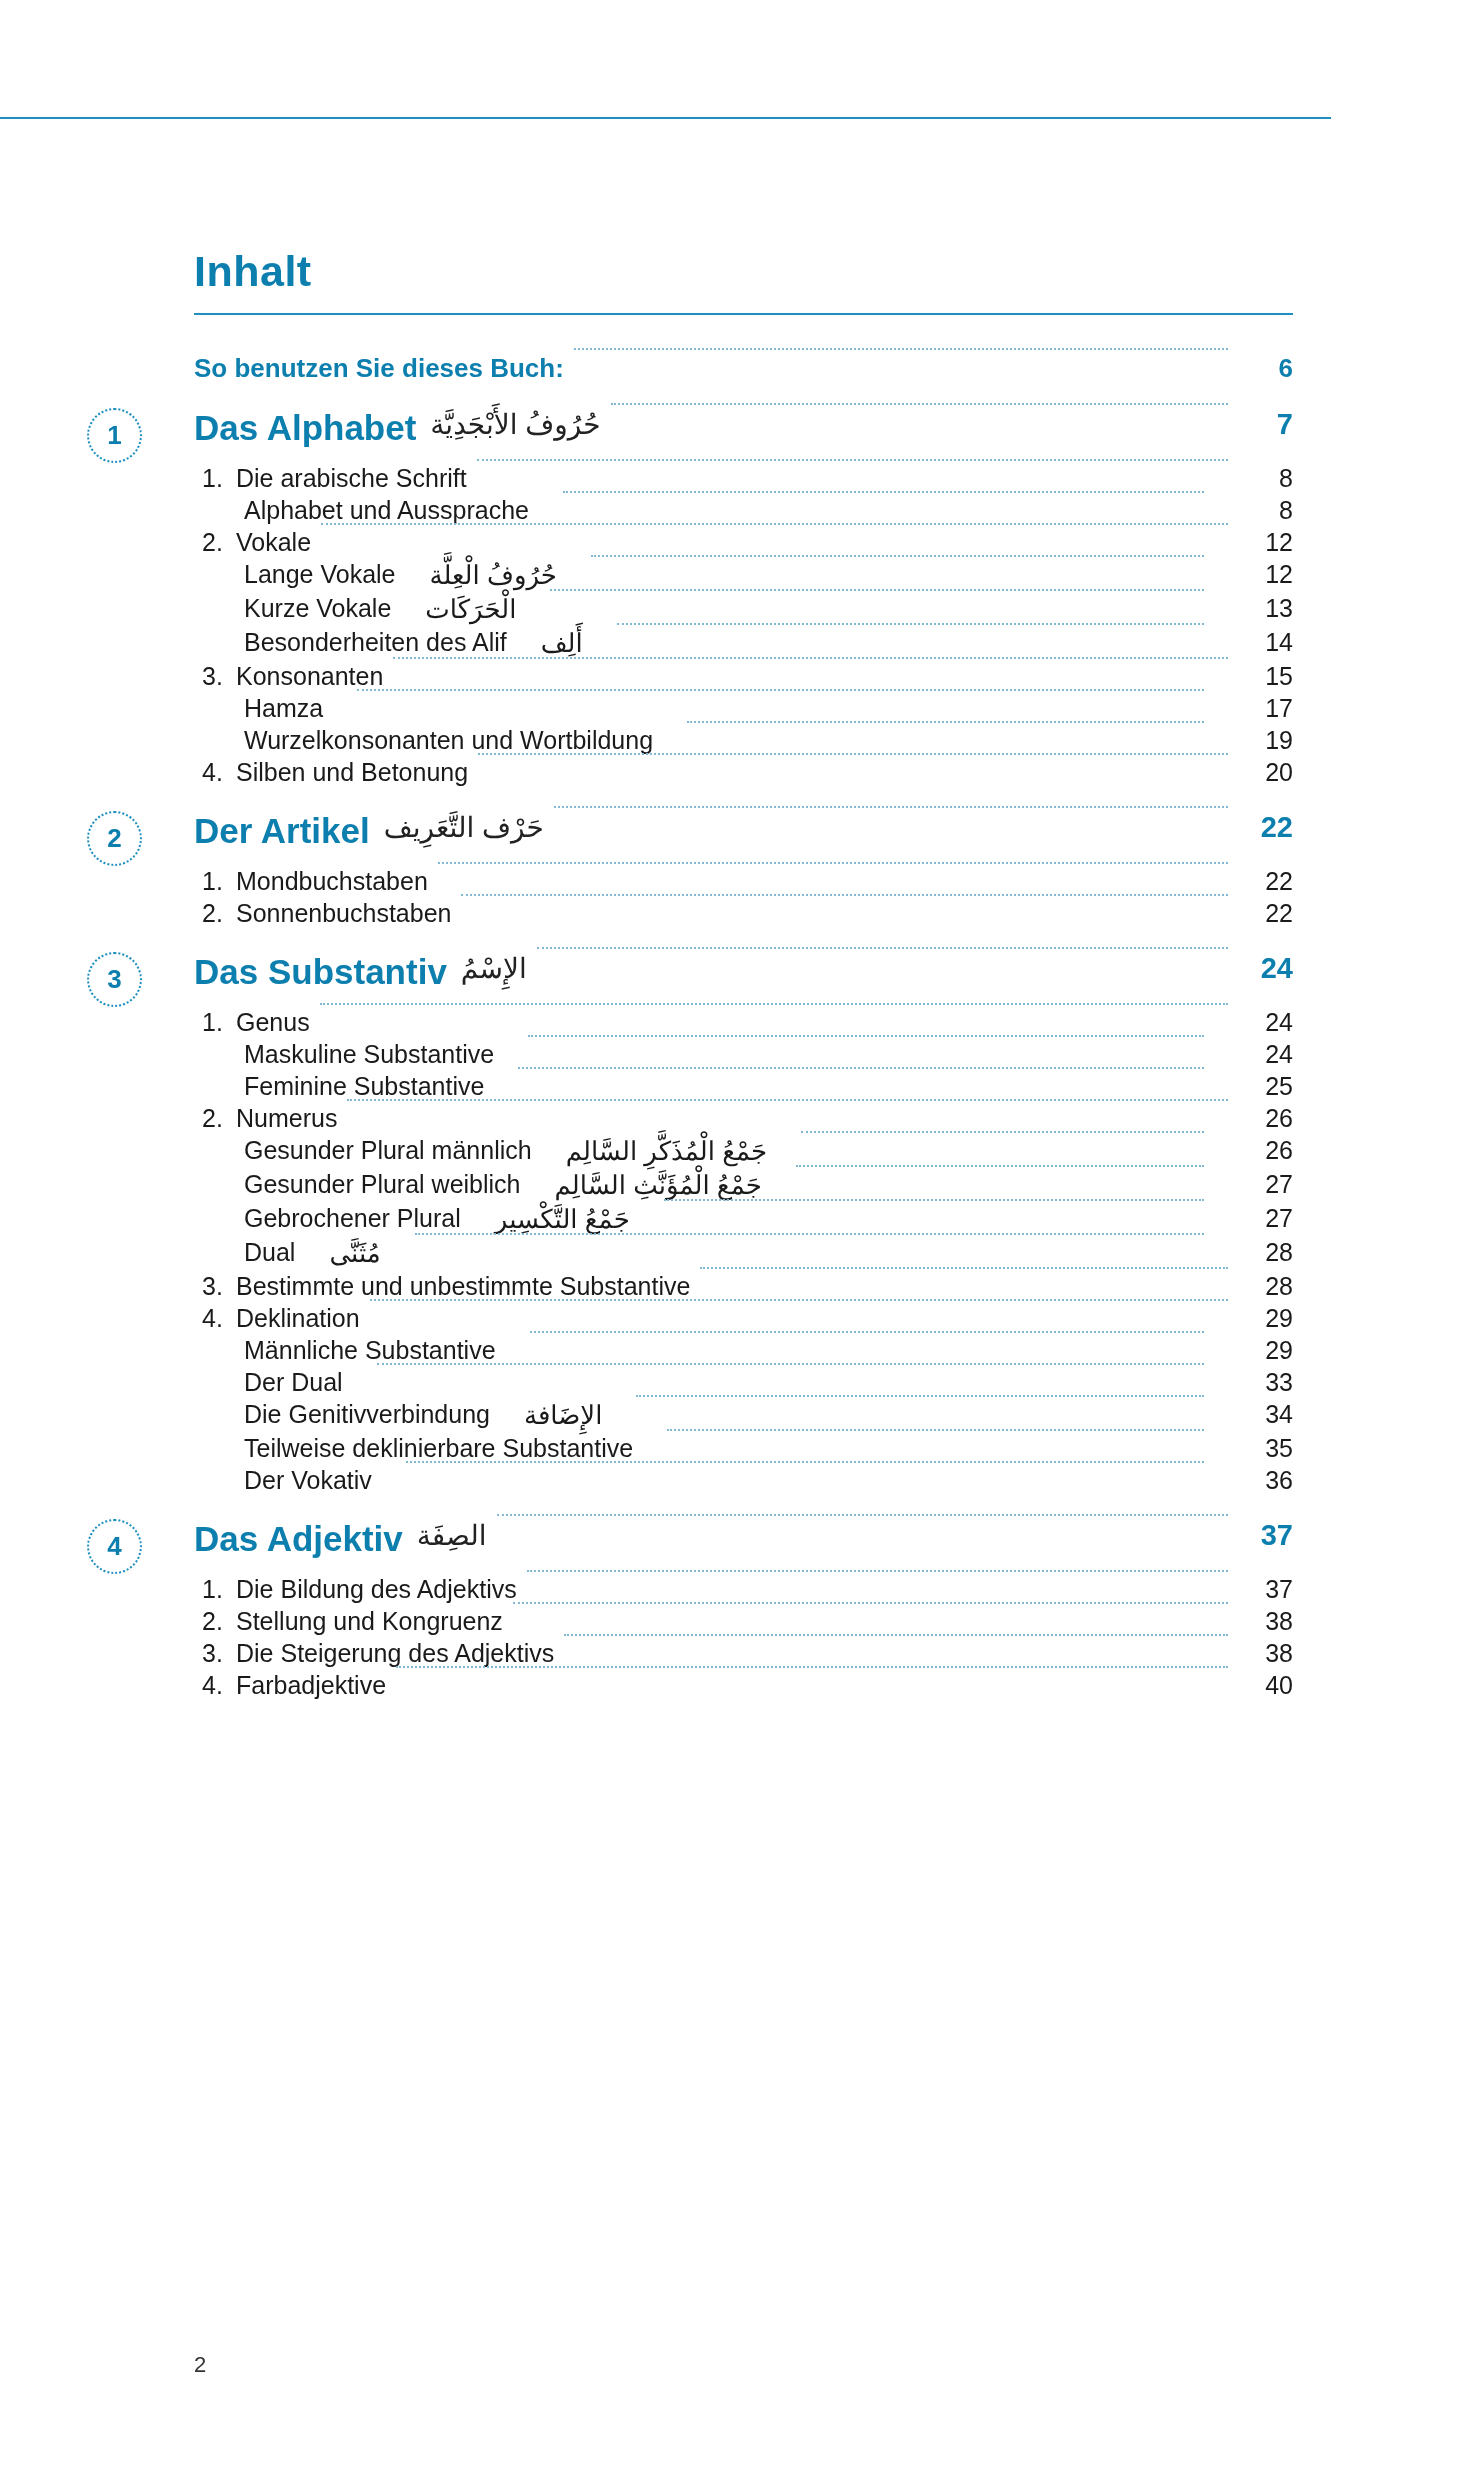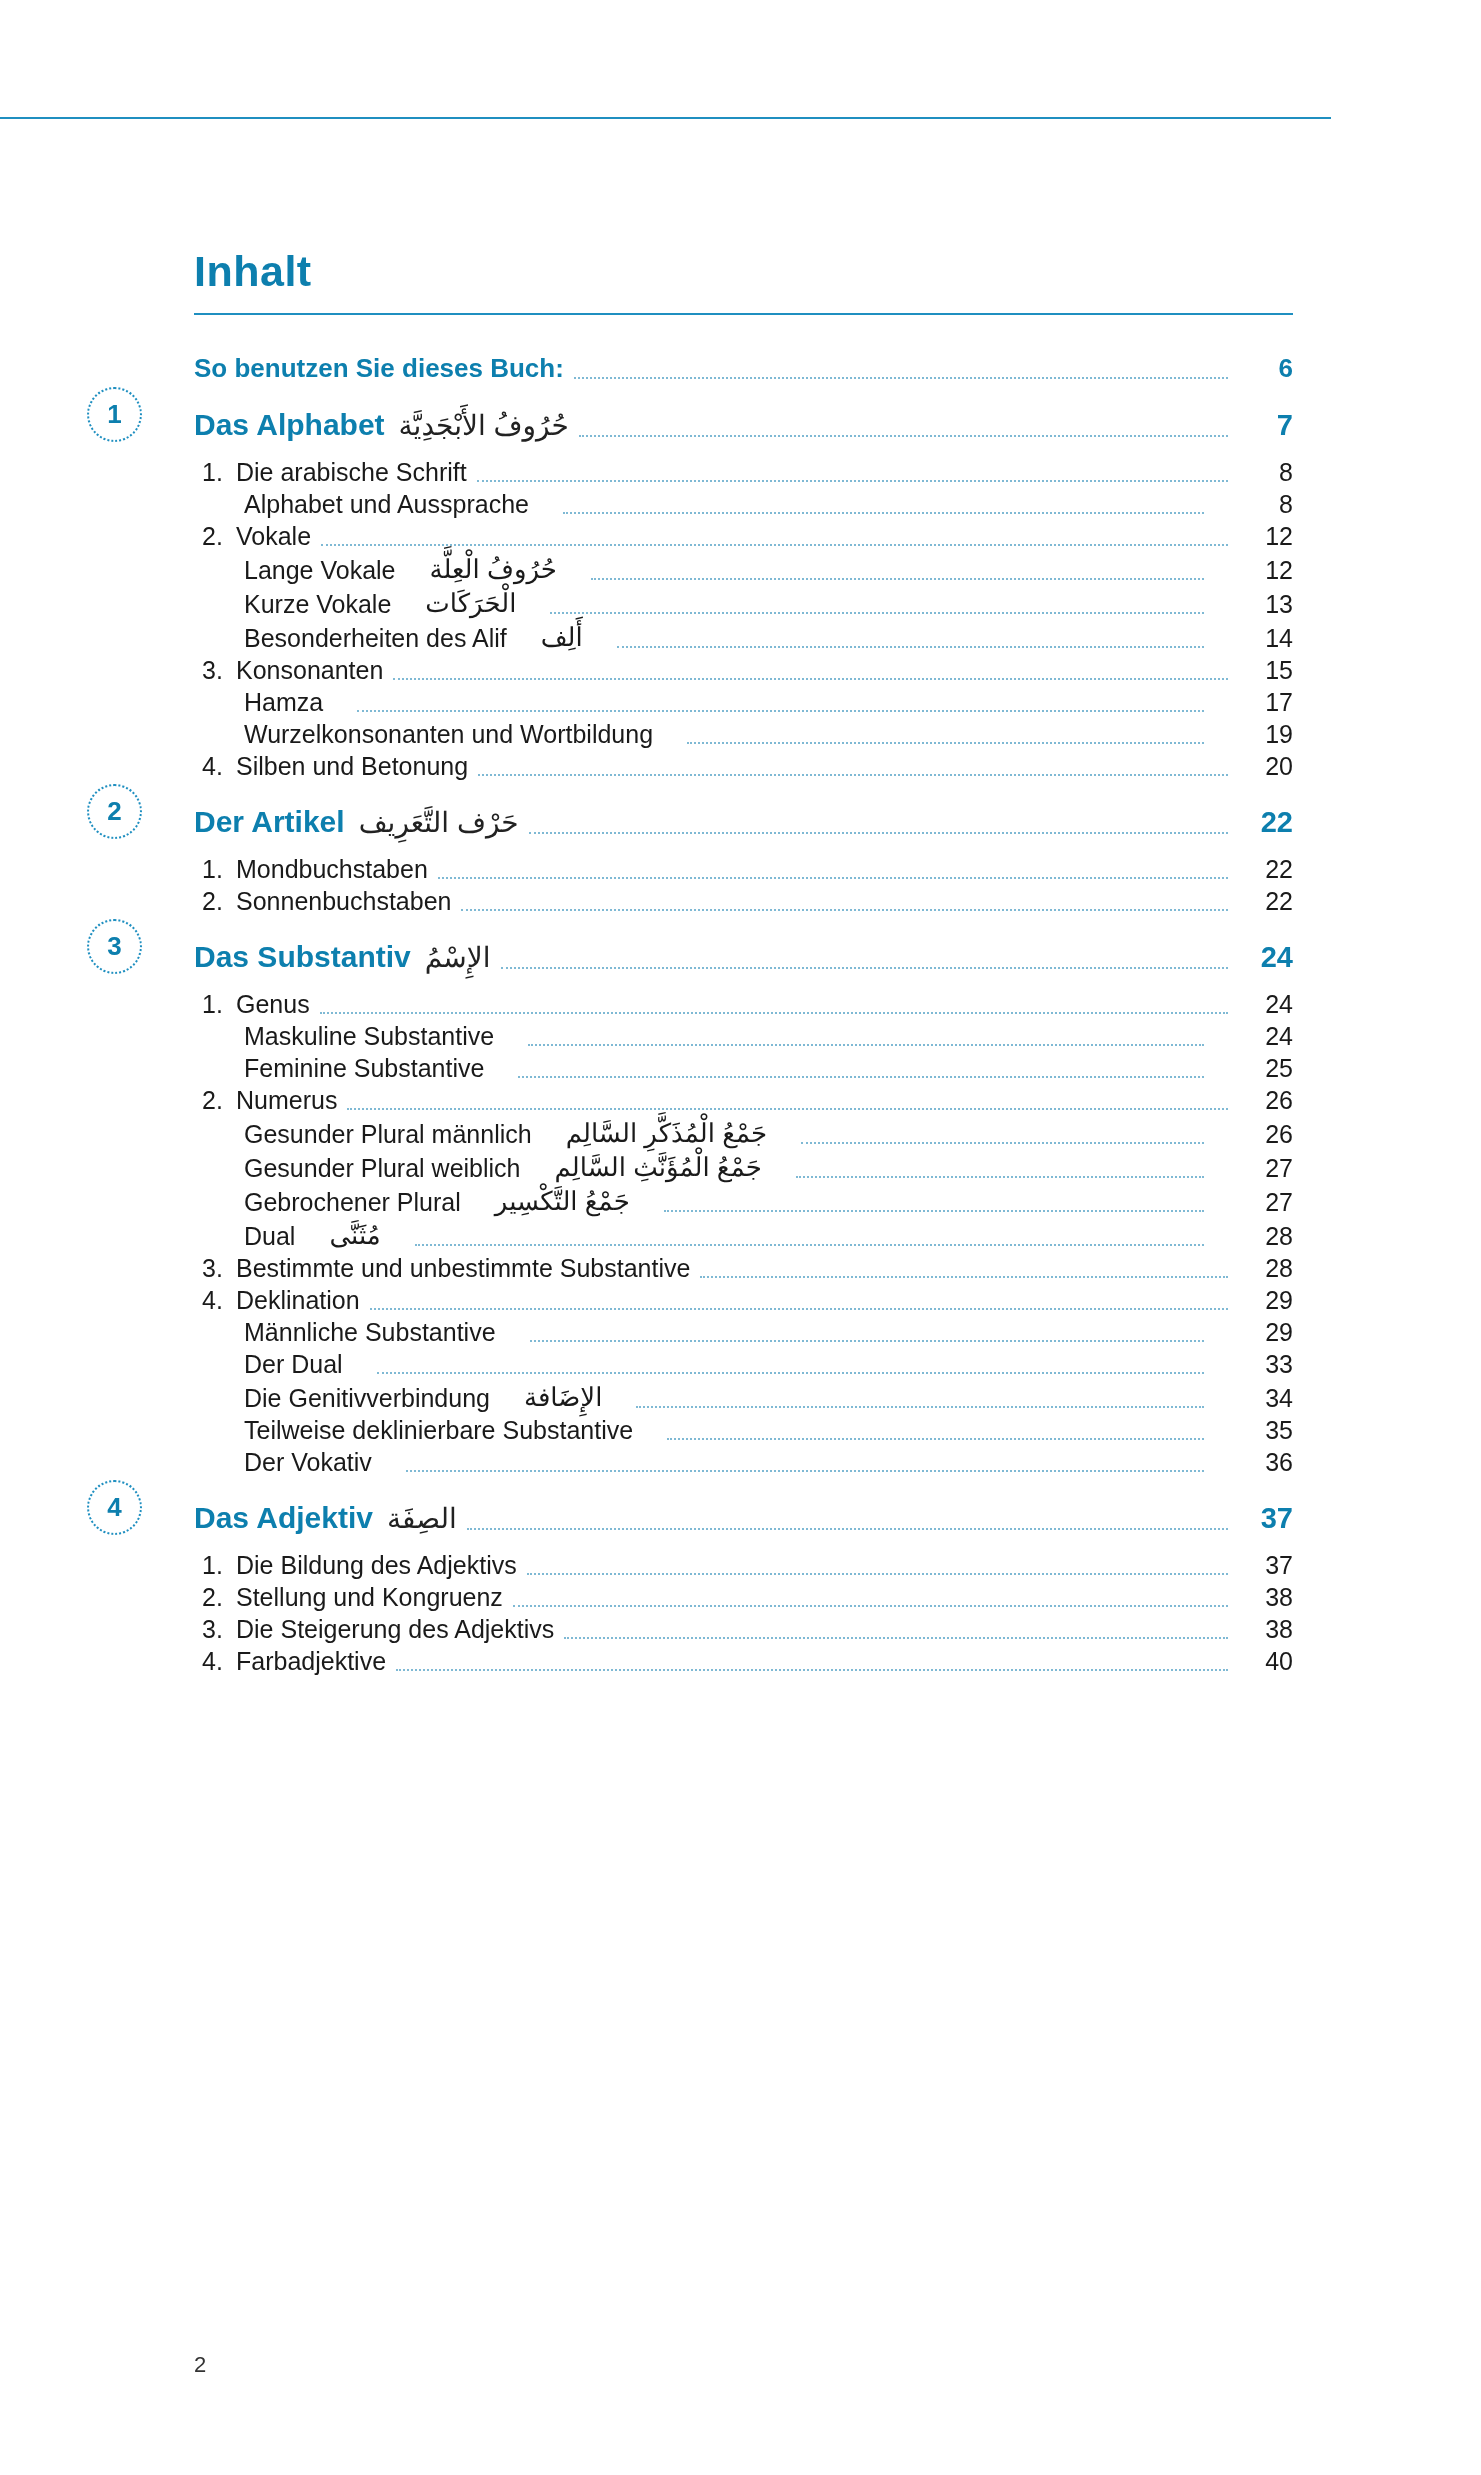--- a/index.html
+++ b/index.html
@@ -46,21 +46,21 @@
   .title-rule {
     height: 2px;
     background: #1f8fc0;
     width: 1099px;
     margin-bottom: 38px;
   }
 
   
   .row {
     display: flex;
-    align-items: flex-end;
+    align-items: flex-start;
     position: relative;
     margin-bottom: 3px;
   }
   .row .label {
     white-space: nowrap;
     flex: 0 0 auto;
   }
   .row .dots {
     flex: 1 1 auto;
     margin: 0 10px;
@@ -76,21 +76,21 @@
     white-space: nowrap;
   }
 
   
   .chapter-row {
     margin-top: 24px;
     margin-bottom: 16px;
   }
   .chapter-row .label {
     color: #0d7fae;
-    font-size: 30px;
+    font-size: 35px;
     font-weight: bold;
   }
   .chapter-row .arabic {
     color: #222;
     font-weight: normal;
     font-size: 28px;
     margin-left: 14px;
     direction: rtl;
     unicode-bidi: isolate;
   }

